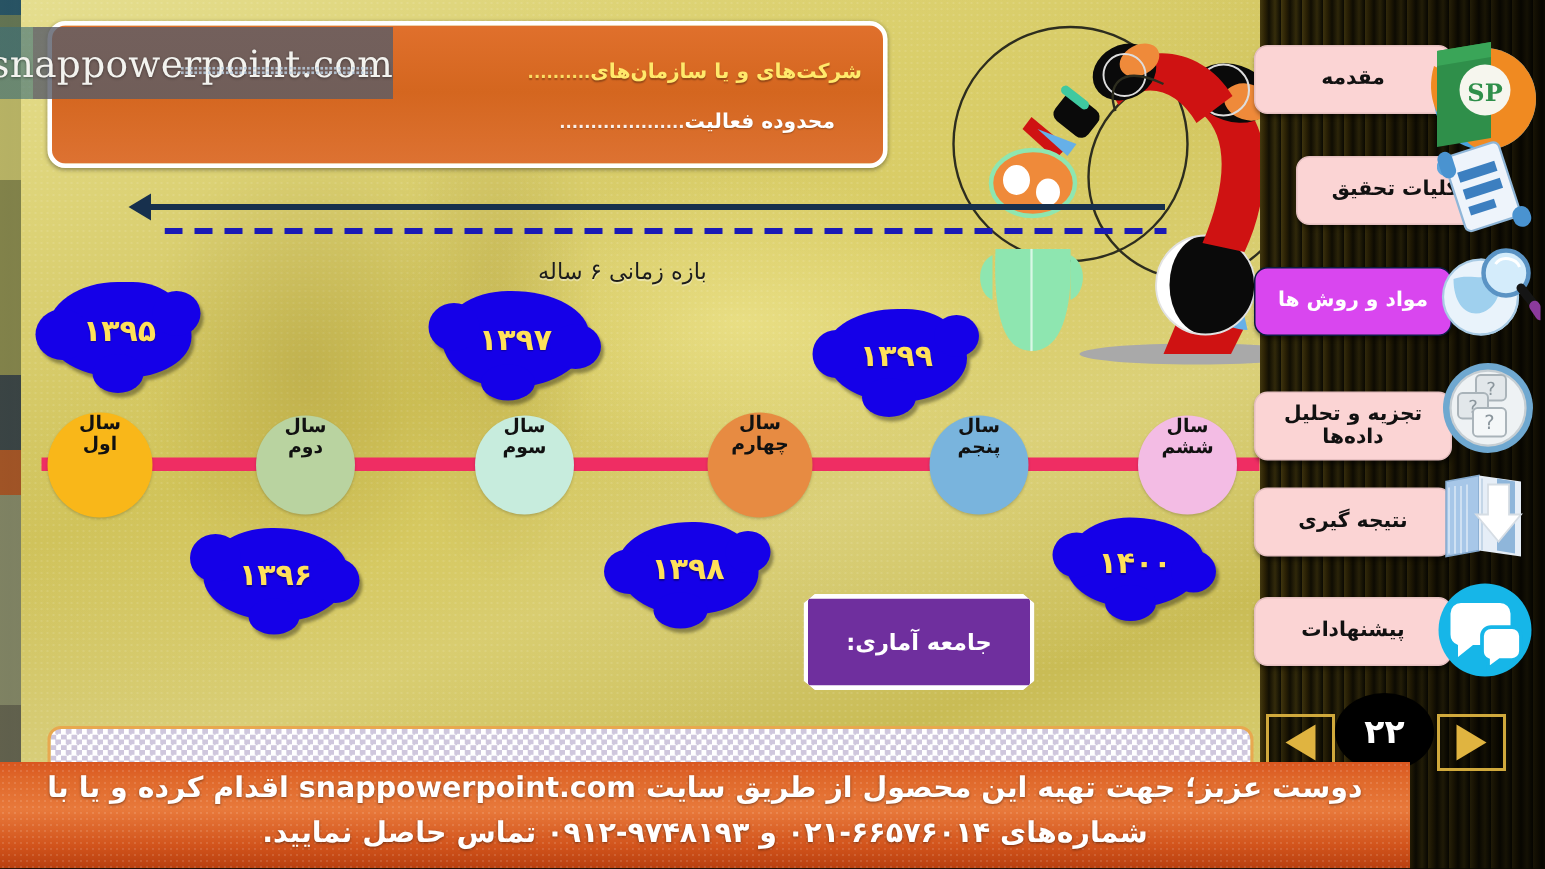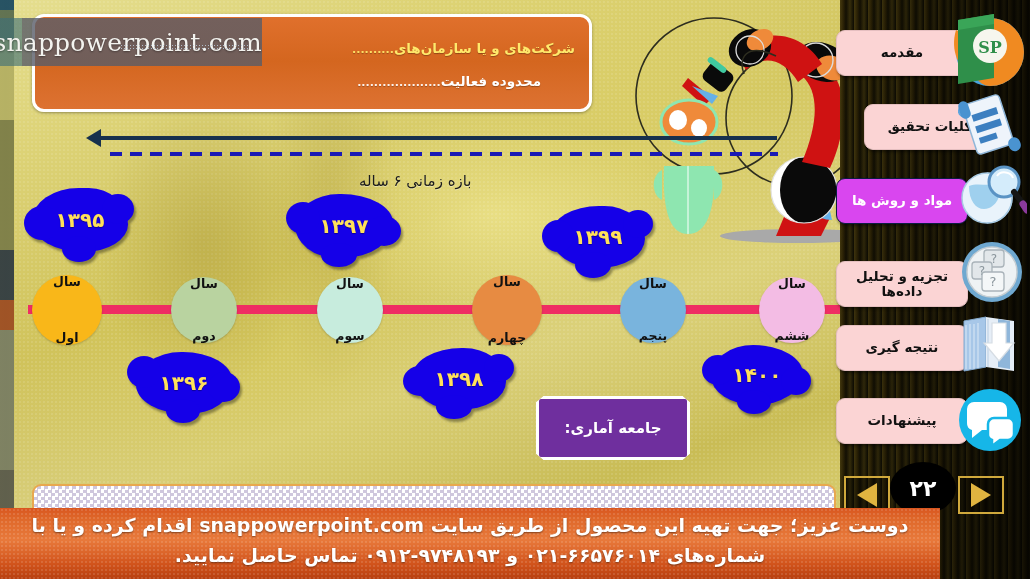--- a/index.html
+++ b/index.html
@@ -67,21 +67,21 @@
     background:linear-gradient(180deg,#e0702c 0%,#d4661f 48%,#dd7232 100%);
     border:3px solid #ffffff;border-radius:12px;
     box-shadow:0 1px 3px rgba(0,0,0,.35);
   }
   .header-line{
     position:absolute;right:14px;color:#fff8e7;font-weight:bold;
     font-size:13.5px;white-space:nowrap;direction:rtl;
     text-shadow:0 1px 1px rgba(0,0,0,.30);
   }
   .header-line.l1{top:23px;color:#ffe96b;}
-  .header-line.l2{top:56px;right:48px;color:#ffffff;}
+  .header-line.l2{top:56px;right:32px;color:#ffffff;}
   .dot-lead{letter-spacing:1px;font-size:11px;opacity:.9;}
 
   
   .wm-logo{
     position:absolute;left:0px;top:18px;width:262px;height:48px;z-index:20;
     background:linear-gradient(90deg,rgba(60,110,120,.62) 0 22px,rgba(88,92,104,.80) 22px 100%);
     display:flex;align-items:center;
   }
   .wm-logo span{
     font-family:"DejaVu Serif","Liberation Serif",serif;
@@ -117,21 +117,21 @@
 
   
   .tl-line{
     position:absolute;left:14px;top:305px;width:812px;height:9px;z-index:5;
     background:#ef2d63;
   }
 
   
   .tl-node{
     position:absolute;z-index:7;border-radius:50%;
-    display:flex;flex-direction:column;align-items:center;justify-content:space-between;
+    display:flex;flex-direction:column;align-items:center;justify-content:flex-start;
     color:#111;font-weight:bold;font-size:12.5px;line-height:1.12;direction:rtl;
     box-shadow:0 1px 2px rgba(0,0,0,.18);
   }
 
   
   .blob{
     position:absolute;z-index:9;display:flex;align-items:center;justify-content:center;
     color:#ffe15a;font-weight:bold;font-size:20px;direction:rtl;
     background:#1500e8;
     filter:drop-shadow(2px 3px 1px rgba(0,0,0,.35));
@@ -342,21 +342,21 @@
   <div class="wm-logo">
     <span>snappowerpoint.com</span>
   </div>
   <div class="wm-dots"></div>
 
   <div class="menu">
 
     <div class="mi" style="top:30px;">
       <span>مقدمه</span>
     </div>
-    <div class="mi-icon" style="left:112px;top:10px;">
+    <div class="mi-icon" style="left:112px;top:24px;">
       <svg width="82" height="84" viewBox="0 0 82 84" xmlns="http://www.w3.org/2000/svg">
         <circle cx="48" cy="42" r="34" fill="#4aa3dd"></circle>
         <path d="M48 8 a34 34 0 0 1 0 68 a22 34 0 0 1 0 -68" fill="#f08a21"></path>
         <path d="M14 20 C8 40 16 60 34 68 L34 60 C22 54 18 38 22 24 Z" fill="#f08a21"></path>
         <path d="M16 10 L52 4 L52 68 L16 74 Z" fill="#2f8f4a"></path>
         <path d="M16 10 L52 4 L52 14 L16 20 Z" fill="#3aa558"></path>
         <circle cx="48" cy="36" r="17" fill="#f6f6ee"></circle>
         <text x="48" y="43" font-family="DejaVu Serif, serif" font-size="16" font-weight="bold" fill="#2f8f4a" text-anchor="middle">SP</text>
       </svg>
     </div>

